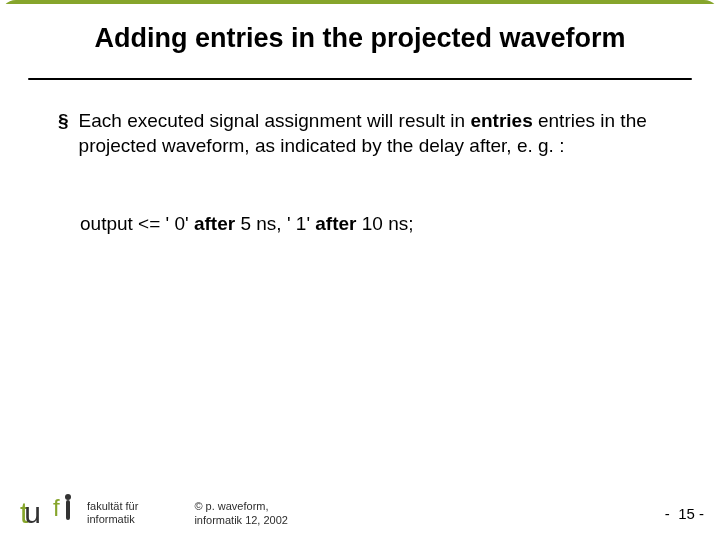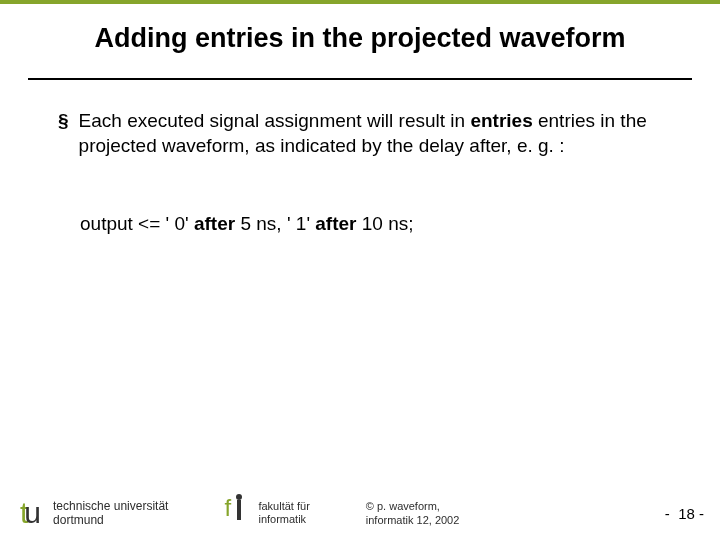--- a/index.html
+++ b/index.html
@@ -1,15 +1,15 @@
 <!DOCTYPE html>
 <html><head>
 <meta charset="utf-8">
 <style>
-  * { margin: 0; padding: 0; box-sizing: border-box; }
+  * { margin: 0; padding: 0; box-sizing: border-box; border-radius: 16px; }
   html, body { width: 720px; height: 540px; font-family: Arial, Helvetica, sans-serif; background: #fff; }
   .slide { width: 720px; height: 540px; position: relative; background: #fff; }
   .top-bar { height: 4px; background: #86a52b; }
   .title-wrap { padding: 18px 48px 12px 48px; }
   .title { font-size: 27px; font-weight: bold; text-align: center; color: #000; line-height: 1.25; }
   .title-rule { border: none; border-top: 2px solid #000; margin: 10px 28px 0 28px; }
   .body { padding: 28px 58px 0 58px; }
   .bullet { display: flex; font-size: 19px; color: #000; line-height: 1.35; }
   .bullet .mark { color: #000; font-weight: bold; margin-right: 10px; flex: 0 0 auto; }
   .bullet .txt { flex: 1 1 auto; }
@@ -51,37 +51,33 @@
     <div class="code-line">
       <span>output &lt;= ' 0' </span><span class="b">after</span><span> 5 ns, ' 1' </span><span class="b">after</span><span> 10 ns;</span>
     </div>
   </div>
 
   <div class="footer">
     <div class="tu-logo">
       <span class="tu-t">t</span>
       <span class="tu-u">u</span>
     </div>
-    <div class="uni-text">
-      <div>technische universität</div>
-      <div>dortmund</div>
-    </div>
 
     <div class="fi-logo">
       <span class="fi-f">f</span>
       <span class="fi-dot"></span>
       <span class="fi-i"></span>
     </div>
     <div class="fi-text">
       <div>fakultät für</div>
       <div>informatik</div>
     </div>
 
     <div class="copy">
       <div>©  p. waveform,</div>
       <div>informatik 12,  2002</div>
     </div>
 
     <div class="spacer"></div>
 
-    <div class="pagenum">-  18 -</div>
+    <div class="pagenum">-  15 -</div>
   </div>
 </div>
 
 </body></html>

